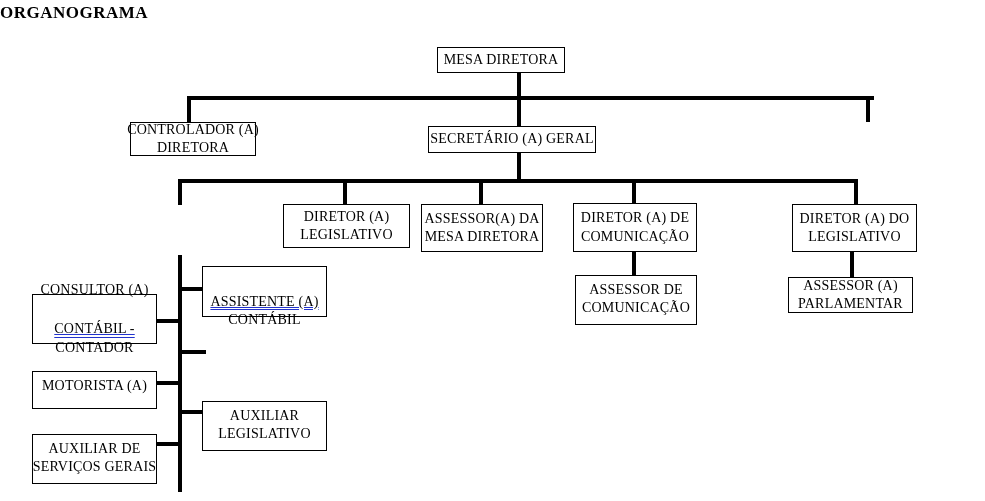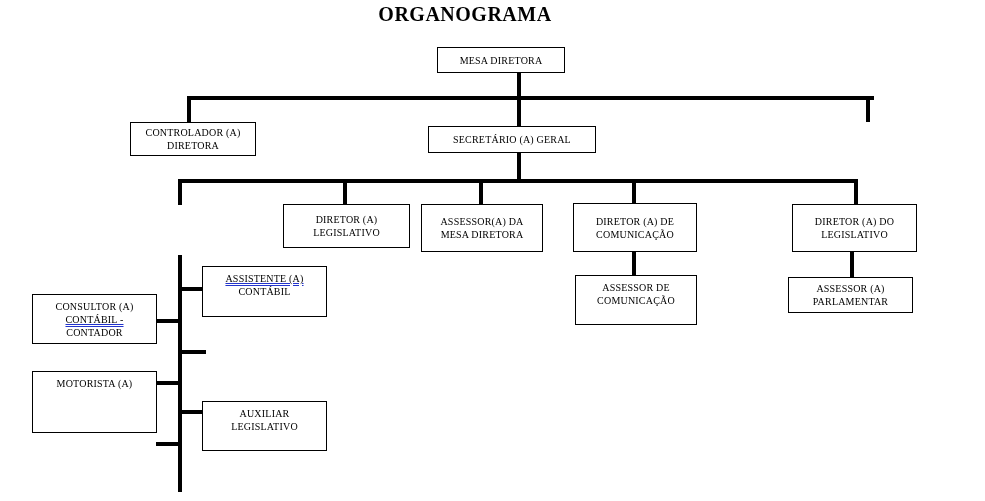--- a/index.html
+++ b/index.html
@@ -3,35 +3,36 @@
 <meta charset="utf-8">
 <style>
   html,body { margin:0; padding:0; background:#ffffff; }
   .canvas {
     position:relative; width:985px; height:501px; background:#ffffff;
     font-family:"Liberation Serif", serif; color:#000;
     overflow:hidden;
   }
   .title {
     position:absolute; left:0; top:3px; width:930px;
-    text-align:center; font-size:20px; font-weight:bold; letter-spacing:0.5px;
+    font-size:17px; font-weight:bold; letter-spacing:0.5px;
   }
   .node {
     position:absolute; box-sizing:border-box;
     border:1.5px solid #000; background:#fff;
     display:flex; flex-direction:column; align-items:center; justify-content:center;
-    text-align:center; font-size:10px; line-height:1.3; letter-spacing:0.2px;
+    text-align:center; font-size:14px; line-height:1.3; letter-spacing:0.2px;
     padding:1px 2px;
   }
   .node.top { justify-content:flex-start; padding-top:5px; }
   .ln { display:block; white-space:nowrap; }
   .u {
     text-decoration-line:underline;
     text-decoration-style:double;
     text-decoration-color:#2233cc;
+    margin-top:21px;
   }
   .edge { position:absolute; background:#000; }
 </style>
 </head>
 <body>
 
 <div class="canvas">
 
   <div class="title">ORGANOGRAMA</div>
 
@@ -97,21 +98,25 @@
 
   <div class="node top" style="left:202px;top:266px;width:125px;height:51px">
     <span class="ln u">ASSISTENTE (A)</span>
     <span class="ln">CONTÁBIL</span>
   </div>
   <div class="node" style="left:32px;top:294px;width:125px;height:50px">
     <span class="ln">CONSULTOR (A)</span>
     <span class="ln u">CONTÁBIL -</span>
     <span class="ln">CONTADOR</span>
   </div>
-  <div class="node top" style="left:32px;top:371px;width:125px;height:62px">
+  <div class="node top" style="left:32px;top:371px;width:125px;height:38px">
     <span class="ln">MOTORISTA (A)</span>
   </div>
   <div class="node top" style="left:202px;top:401px;width:125px;height:50px">
     <span class="ln">AUXILIAR</span>
     <span class="ln">LEGISLATIVO</span>
   </div>
+  <div class="node top" style="left:32px;top:434px;width:125px;height:50px">
+    <span class="ln">AUXILIAR DE</span>
+    <span class="ln">SERVIÇOS GERAIS</span>
+  </div>
 
 </div>
 
 </body></html>

